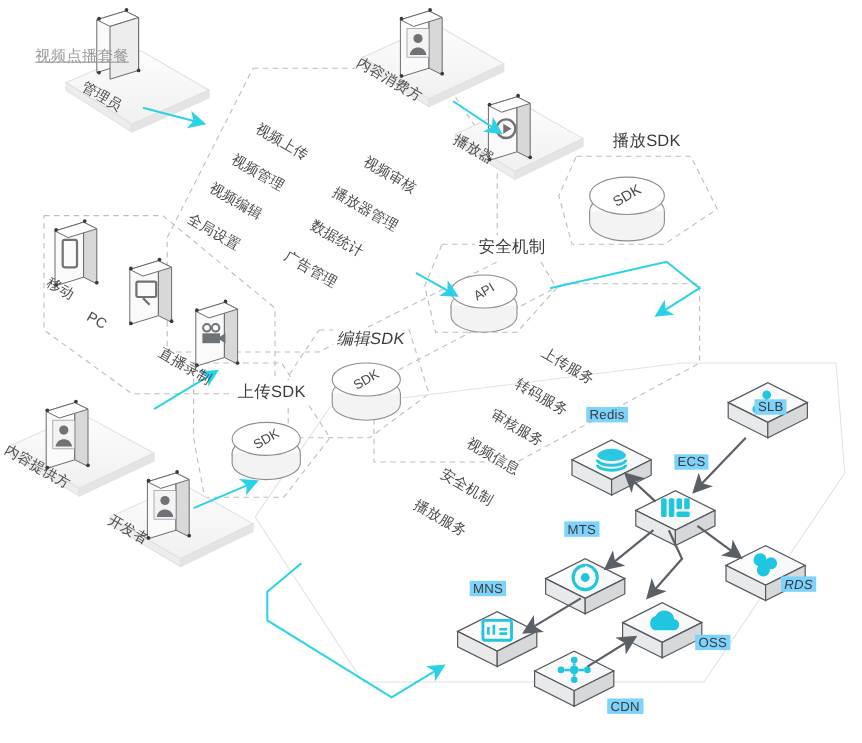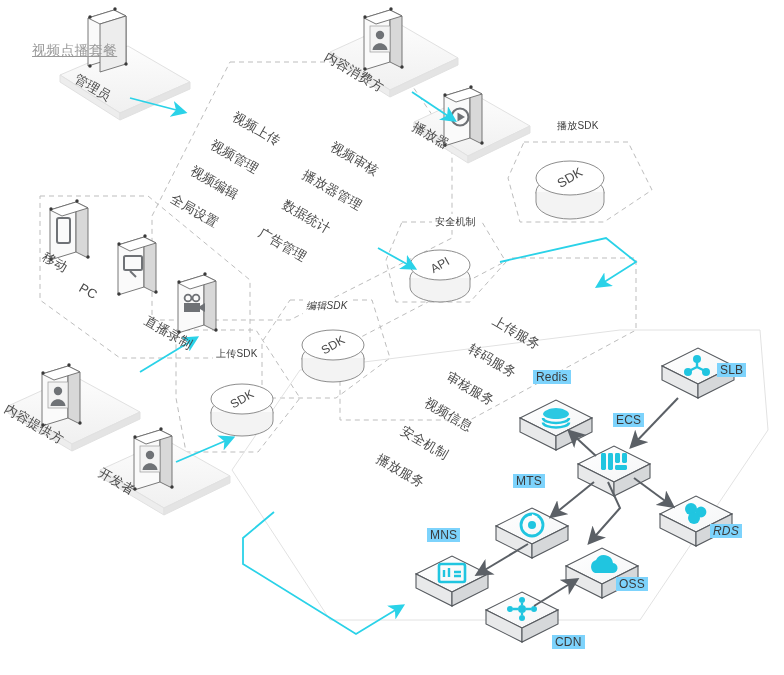--- a/index.html
+++ b/index.html
@@ -7,21 +7,21 @@
        font-family:"Liberation Sans","DejaVu Sans",sans-serif;}
   #stage{position:relative;width:784px;height:675px;background:#fff;}
   svg.layer{position:absolute;left:0;top:0;width:784px;height:675px;}
 
   
   .lbl{position:absolute;white-space:nowrap;color:#555;font-size:13px;
        letter-spacing:.2px;}
   .lbl.title{color:#9a9a9a;font-size:14px;text-decoration:underline;}
   .lbl.iso{color:#4a4a4a;font-size:13px;
            transform-origin:0 0;}
-  .lbl.sdkname{color:#3c3c3c;font-size:10px;background:#fff;padding:1px 3px;}
+  .lbl.sdkname{color:#3c3c3c;font-size:15px;background:#fff;padding:1px 3px;}
   .lbl.svcname{color:#3a3a3a;font-size:12px;background:#7dd3fc;padding:0 3px;}
 </style>
 </head>
 <body>
 
 <div id="stage">
 
   <svg class="layer" viewBox="0 0 784 675">
     <defs>
       <marker id="ah-cy" markerWidth="9" markerHeight="9" refX="7" refY="4.5" orient="auto">
@@ -382,21 +382,21 @@
   <div class="lbl iso" style="left:430px;top:394px;transform:rotate(30deg);">视频信息</div>
   <div class="lbl iso" style="left:406px;top:422px;transform:rotate(30deg);">安全机制</div>
   <div class="lbl iso" style="left:382px;top:450px;transform:rotate(30deg);">播放服务</div>
 
   <div class="lbl sdkname" style="left:554px;top:118px;">播放SDK</div>
   <div class="lbl sdkname" style="left:432px;top:214px;">安全机制</div>
   <div class="lbl sdkname" style="left:303px;top:298px;font-style:italic;">编辑SDK</div>
   <div class="lbl sdkname" style="left:213px;top:346px;">上传SDK</div>
 
   <div class="lbl svcname" style="left:533px;top:370px;">Redis</div>
-  <div class="lbl svcname" style="left:686px;top:363px;margin-left:31px;">SLB</div>
+  <div class="lbl svcname" style="left:686px;top:363px;">SLB</div>
   <div class="lbl svcname" style="left:613px;top:413px;">ECS</div>
   <div class="lbl svcname" style="left:710px;top:524px;font-style:italic;">RDS</div>
   <div class="lbl svcname" style="left:513px;top:474px;">MTS</div>
   <div class="lbl svcname" style="left:427px;top:528px;">MNS</div>
-  <div class="lbl svcname" style="left:616px;top:577px;">OSS</div>
+  <div class="lbl svcname" style="left:632px;top:577px;">OSS</div>
   <div class="lbl svcname" style="left:552px;top:635px;">CDN</div>
 
 </div>
 
 </body></html>

